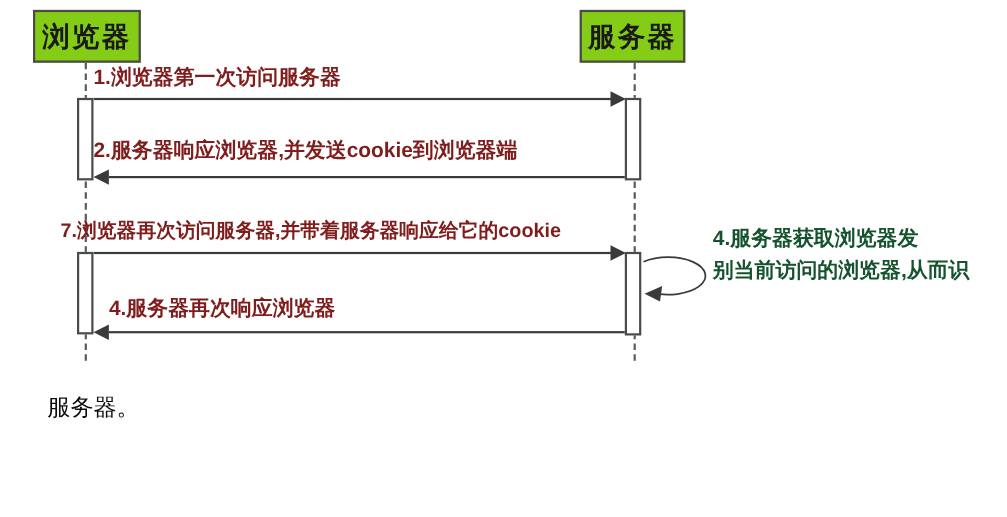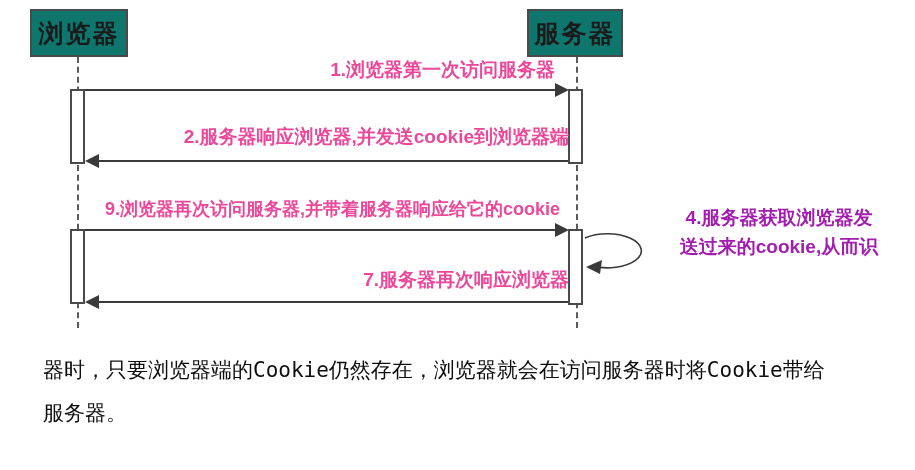--- a/index.html
+++ b/index.html
@@ -16,21 +16,21 @@
     background:var(--bg);
     overflow:hidden;
     font-family:"Liberation Sans", sans-serif;
     color:var(--text);
   }
   
   .actor-box{
     position:absolute;
     top:9px;height:48px;
     border:2px solid var(--border);
-    background:#0f766e;
+    background:#84cc16;
     display:flex;align-items:center;justify-content:center;
     font-weight:bold;font-size:25px;
     letter-spacing:2px;
     color:#1a1a1a;
     z-index:3;
   }
   .actor-box.browser{left:30px;width:98px;}
   .actor-box.server{left:527px;width:96px;}
   
   .lifeline{
@@ -74,45 +74,44 @@
     border-bottom:7px solid transparent;
     border-right:14px solid var(--line);
   }
   .a1{left:555px;top:83px;}
   .a2{left:85px;top:154px;}
   .a3{left:555px;top:223px;}
   .a5{left:85px;top:295px;}
   
   .msg-label{
     position:absolute;
-    text-align:right;
+    text-align:left;
     font-weight:bold;
     font-size:19px;
-    color:#ec4899;
+    color:#7f1d1d;
     z-index:2;
     white-space:nowrap;
   }
   .l1{left:85px;width:470px;top:57px;}
   .l2{left:85px;width:484px;top:124px;}
   .l3{left:55px;width:505px;top:197px;font-size:18px;}
   .l5{left:99px;width:470px;top:267px;}
   
   .self-loop{
     position:absolute;
     left:582px;top:229px;
     z-index:2;
   }
   
   .note4{
     position:absolute;
     left:648px;top:203px;width:262px;
     font-weight:bold;font-size:19px;
     line-height:29px;
-    text-align:center;
-    color:#a21caf;
+    color:#14532d;
   }
   
   .caption{
     position:absolute;
     left:43px;top:349px;right:15px;
     font-family:"DejaVu Sans Mono","Liberation Mono",monospace;
     font-size:21px;
     line-height:43px;
     color:#0e0e0e;
   }
@@ -139,36 +138,35 @@
   <div class="activation act-s2"></div>
 
   <div class="msg-label l1">1.浏览器第一次访问服务器</div>
   <div class="msg-line m1"></div>
   <div class="arrowhead right a1"></div>
 
   <div class="msg-label l2">2.服务器响应浏览器,并发送cookie到浏览器端</div>
   <div class="msg-line m2"></div>
   <div class="arrowhead left a2"></div>
 
-  <div class="msg-label l3">9.浏览器再次访问服务器,并带着服务器响应给它的cookie</div>
+  <div class="msg-label l3">7.浏览器再次访问服务器,并带着服务器响应给它的cookie</div>
   <div class="msg-line m3"></div>
   <div class="arrowhead right a3"></div>
 
   <svg class="self-loop" width="76" height="50" viewBox="0 0 76 50">
     <path d="M 3 9 A 34 17 0 1 1 10 37" fill="none" stroke="#3a3a3a" stroke-width="1.6"></path>
     <polygon points="4,38 20,31 18,45" fill="#3a3a3a"></polygon>
   </svg>
 
   <div class="note4">
     <div class="note-line">4.服务器获取浏览器发</div>
-    <div class="note-line">送过来的cookie,从而识</div>
+    <div class="note-line">别当前访问的浏览器,从而识</div>
   </div>
 
-  <div class="msg-label l5">7.服务器再次响应浏览器</div>
+  <div class="msg-label l5">4.服务器再次响应浏览器</div>
   <div class="msg-line m5"></div>
   <div class="arrowhead left a5"></div>
 
   <div class="caption">
-    <div class="cap-line">器时，只要浏览器端的Cookie仍然存在，浏览器就会在访问服务器时将Cookie带给</div>
     <div class="cap-line">服务器。</div>
   </div>
 
 </div>
 
 </body></html>

